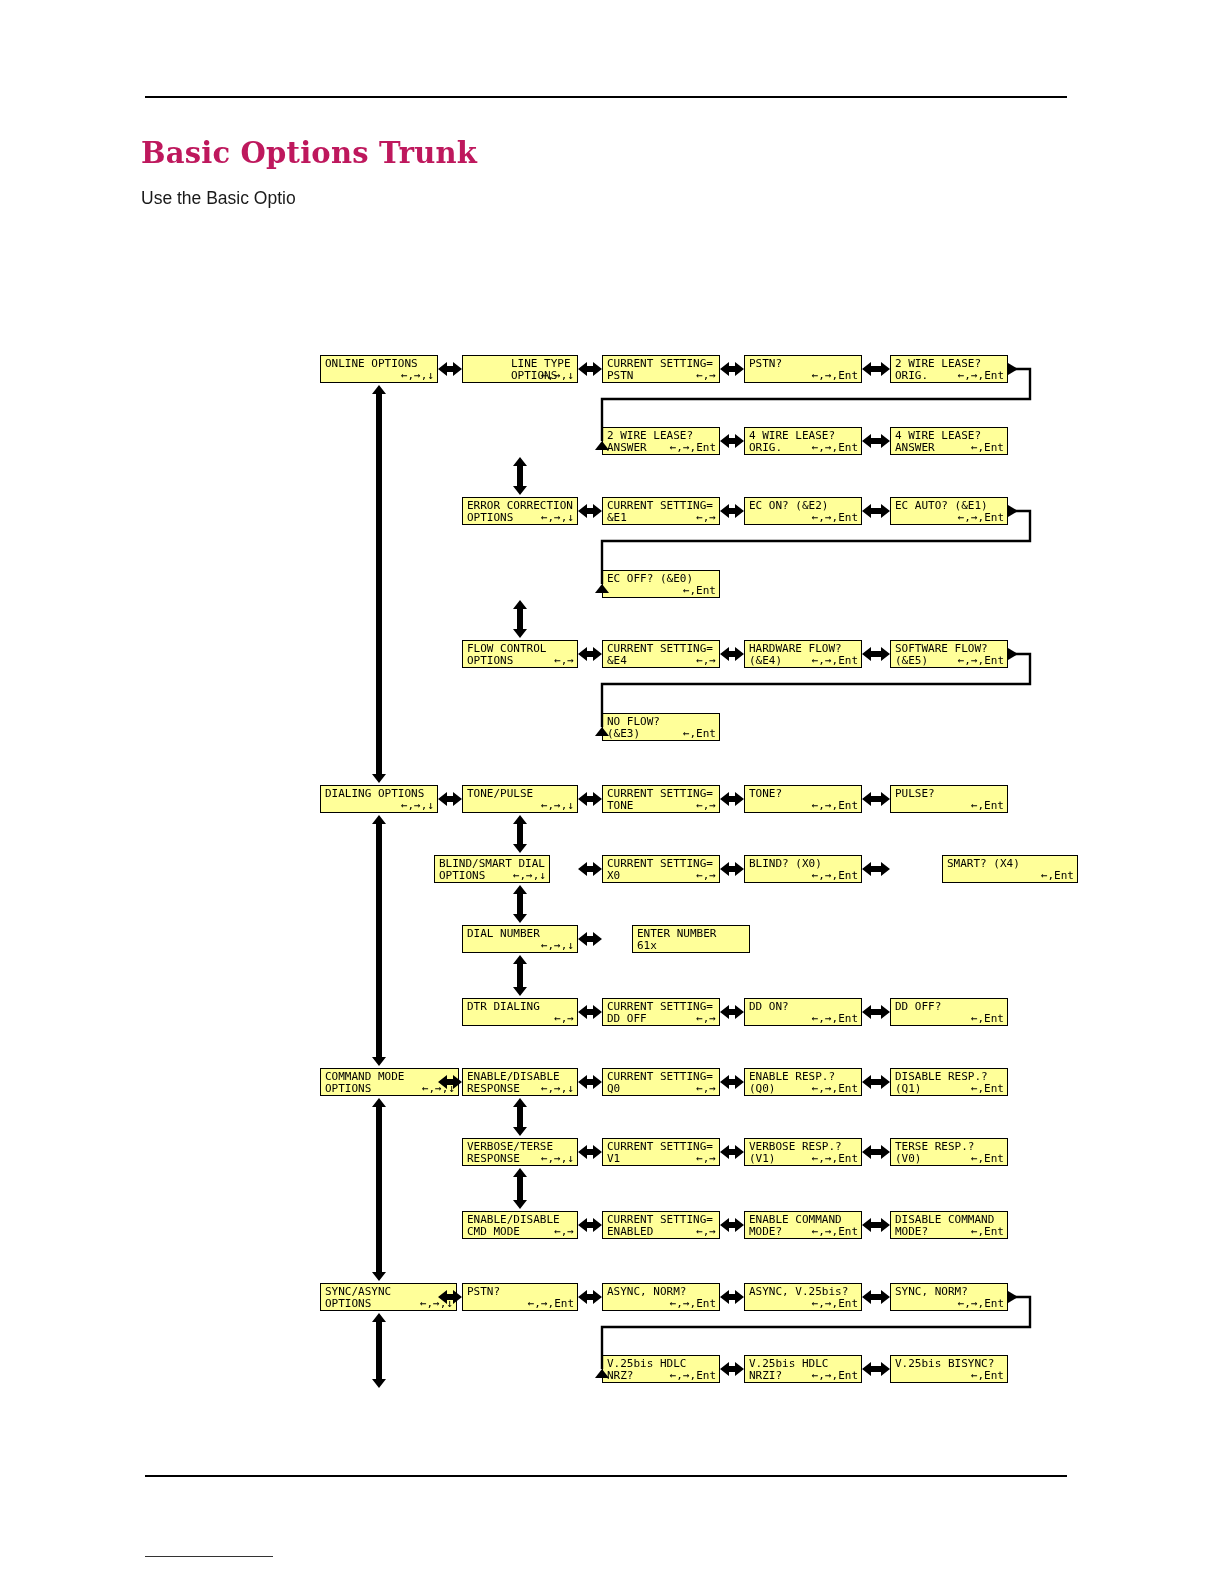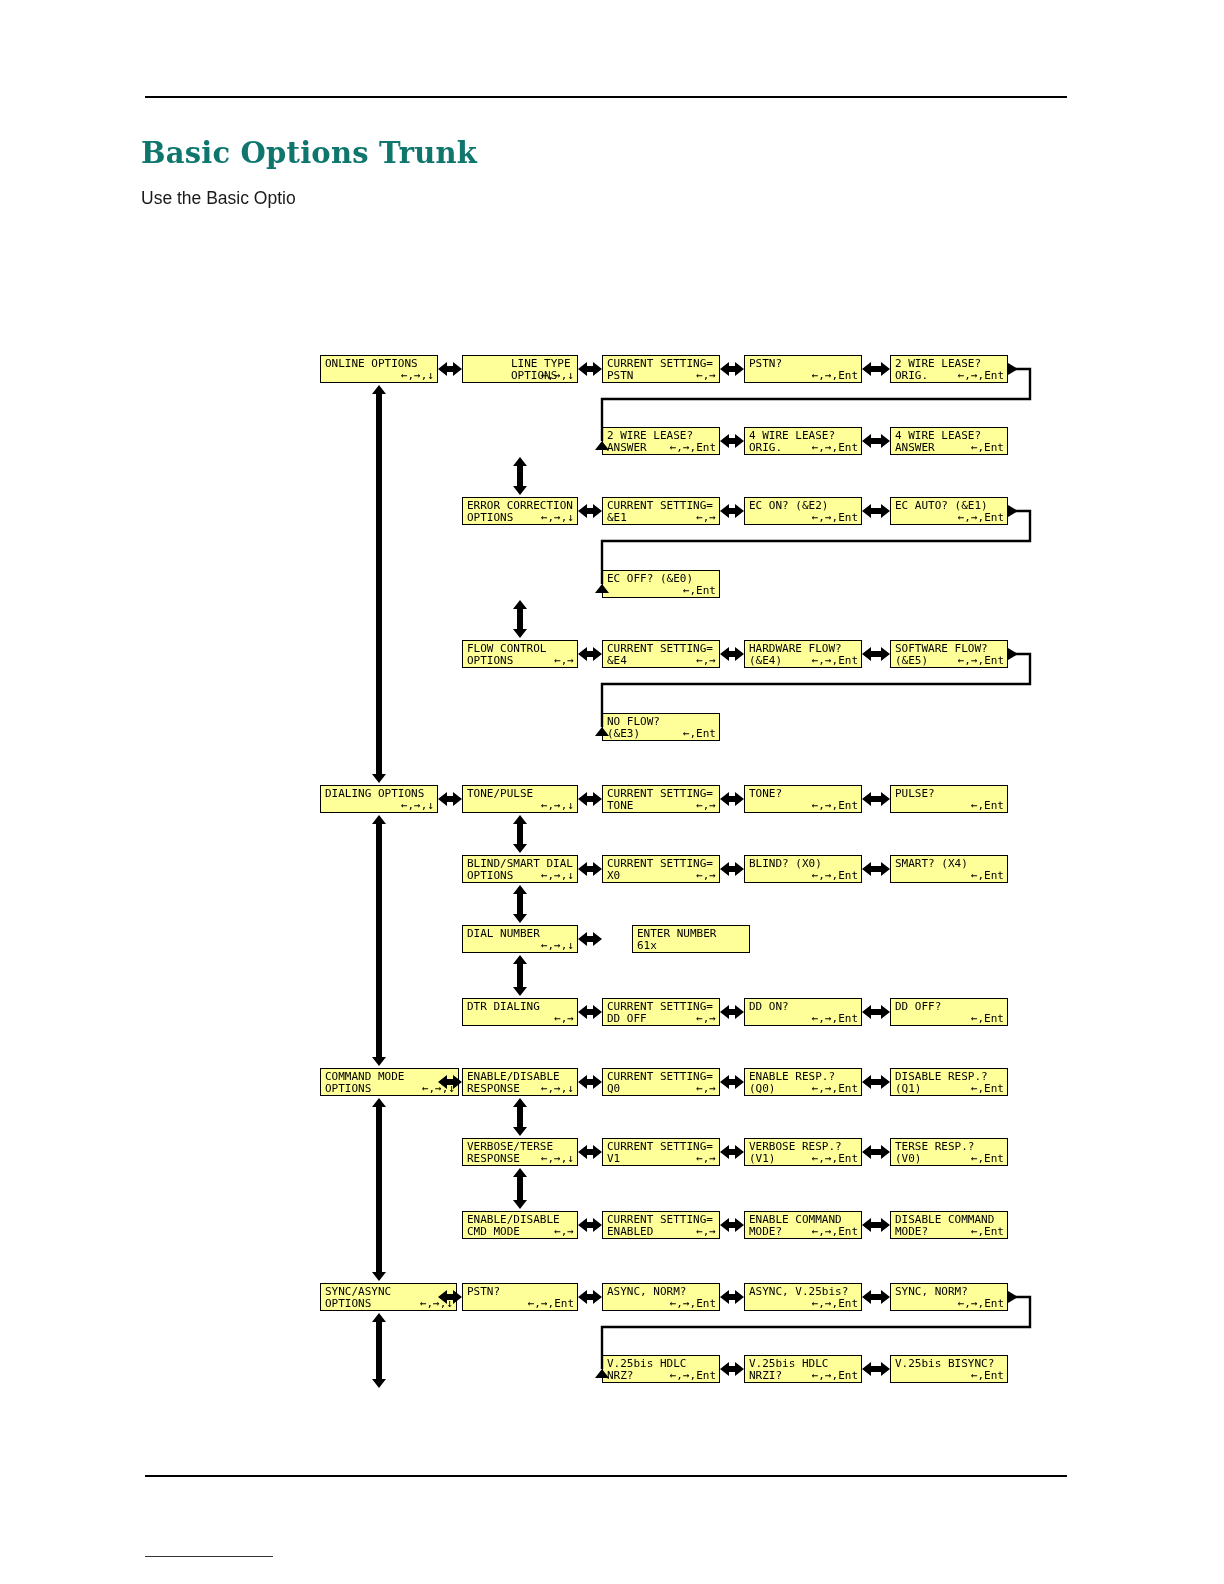--- a/index.html
+++ b/index.html
@@ -5,21 +5,21 @@
   html,body{margin:0;padding:0;background:#fff;}
   body{width:1224px;height:1584px;position:relative;font-family:"Liberation Sans",sans-serif;}
   .page{position:absolute;left:0;top:0;width:1224px;height:1584px;overflow:hidden;}
 
   .rule{position:absolute;left:145px;width:922px;height:2px;background:#000;}
   .rule.top{top:96px;}
   .rule.bottom{top:1475px;}
   .rule.foot{top:1556px;left:145px;width:128px;height:1px;background:#333;}
 
   .title{position:absolute;left:141px;top:136px;font-family:"DejaVu Serif",serif;
-         font-weight:bold;font-size:29px;color:#0f766e;letter-spacing:.2px;white-space:nowrap;}
+         font-weight:bold;font-size:29px;color:#be185d;letter-spacing:.2px;white-space:nowrap;}
   .subtitle{position:absolute;left:141px;top:188px;font-size:17.5px;color:#1a1a1a;white-space:nowrap;}
 
   .diagram{position:absolute;left:0;top:0;width:1224px;height:1584px;}
 
   .node{position:absolute;background:#ffff99;border:1.6px solid #000;box-sizing:border-box;
         font-family:"DejaVu Sans Mono","Liberation Mono",monospace;
         font-size:11px;line-height:12.4px;color:#000;padding:2px 3px 1px 4px;overflow:hidden;}
   .node .l1,.node .l2{display:block;white-space:pre;height:12.4px;}
   .node .l2{position:relative;}
   .node .rt{float:right;}
@@ -193,39 +193,39 @@
       <div class="node" style="left: 890px; top: 785px; width: 118px; height: 28px;">
         <span class="l1">PULSE?</span>
         <span class="l2"><span class="rt">←,Ent</span><span></span></span>
       </div>
       <svg class="ar" width="28" height="18" style="left: 862px; top: 790px;">
         <path d="M0,9 L9,2 L9,6 L19,6 L19,2 L28,9 L19,16 L19,12 L9,12 L9,16 Z" fill="#000"></path>
       </svg>
       <svg class="ar" width="24" height="18" style="left: 438px; top: 790px;">
         <path d="M0,9 L9,2 L9,6 L15,6 L15,2 L24,9 L15,16 L15,12 L9,12 L9,16 Z" fill="#000"></path>
       </svg>
-      <div class="node" style="left: 462px; top: 855px; width: 116px; height: 28px;">
+      <div class="node" style="left: 434px; top: 855px; width: 116px; height: 28px;">
         <span class="l1">BLIND/SMART DIAL</span>
         <span class="l2"><span class="rt">←,→,↓</span><span>OPTIONS</span></span>
       </div>
       <div class="node" style="left: 602px; top: 855px; width: 118px; height: 28px;">
         <span class="l1">CURRENT SETTING=</span>
         <span class="l2"><span class="rt">←,→</span><span>X0</span></span>
       </div>
       <svg class="ar" width="24" height="18" style="left: 578px; top: 860px;">
         <path d="M0,9 L9,2 L9,6 L15,6 L15,2 L24,9 L15,16 L15,12 L9,12 L9,16 Z" fill="#000"></path>
       </svg>
       <div class="node" style="left: 744px; top: 855px; width: 118px; height: 28px;">
         <span class="l1">BLIND? (X0)</span>
         <span class="l2"><span class="rt">←,→,Ent</span><span></span></span>
       </div>
       <svg class="ar" width="24" height="18" style="left: 720px; top: 860px;">
         <path d="M0,9 L9,2 L9,6 L15,6 L15,2 L24,9 L15,16 L15,12 L9,12 L9,16 Z" fill="#000"></path>
       </svg>
-      <div class="node" style="left: 890px; top: 855px; width: 118px; height: 28px;">
+      <div class="node" style="left: 942px; top: 855px; width: 136px; height: 28px;">
         <span class="l1">SMART? (X4)</span>
         <span class="l2"><span class="rt">←,Ent</span><span></span></span>
       </div>
       <svg class="ar" width="28" height="18" style="left: 862px; top: 860px;">
         <path d="M0,9 L9,2 L9,6 L19,6 L19,2 L28,9 L19,16 L19,12 L9,12 L9,16 Z" fill="#000"></path>
       </svg>
       <svg class="ar" width="18" height="38" style="left: 511px; top: 815px;">
         <path d="M9,0 L2,9 L6,9 L6,29 L2,29 L9,38 L16,29 L12,29 L12,9 L16,9 Z" fill="#000"></path>
       </svg>
       <div class="node" style="left: 462px; top: 925px; width: 116px; height: 28px;">

